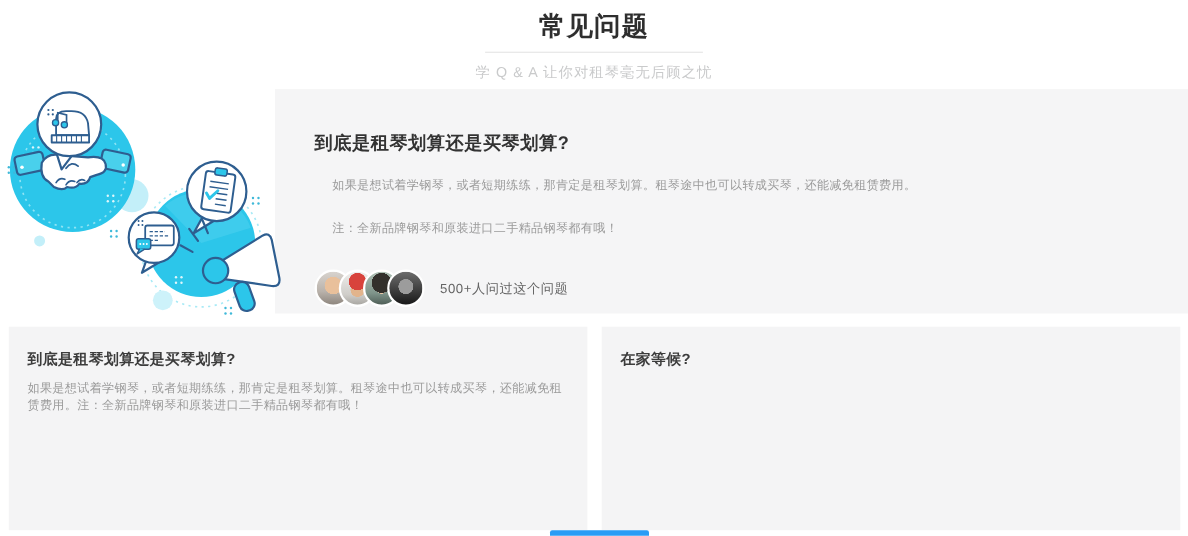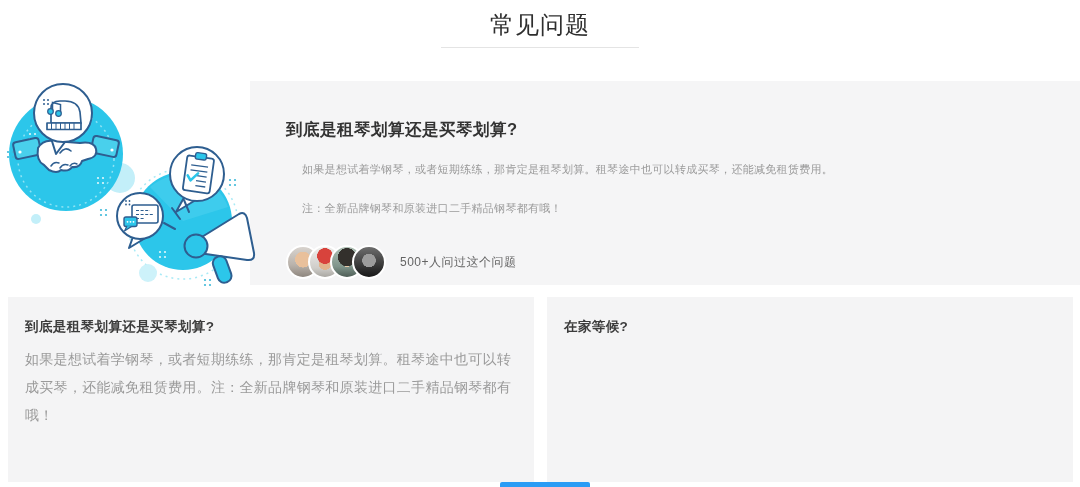--- a/index.html
+++ b/index.html
@@ -6,21 +6,21 @@
   body{
     width:1080px;height:487px;overflow:hidden;position:relative;
     background:#ffffff;
     font-family:"Liberation Sans","DejaVu Sans",sans-serif;
     -webkit-font-smoothing:antialiased;
   }
   
   .hdr{position:absolute;top:0;left:0;width:1080px;text-align:center;}
   .hdr h1{
     margin:0;padding-top:11px;font-size:24px;line-height:28px;
-    font-weight:400;color:#2e2e2e;letter-spacing:1px;
+    font-weight:700;color:#2e2e2e;letter-spacing:1px;
   }
   .hdr .divider{width:198px;height:1px;background:#e4e4e4;margin:8px auto 0 auto;}
   .hdr .sub{margin:9px 0 0 0;font-size:13px;color:#c9cacb;letter-spacing:1px;}
   
   .featured-panel{
     position:absolute;top:81px;left:250px;right:0;height:204px;
     background:#f5f5f6;
   }
   .featured-inner{padding:38px 30px 0 36px;}
   .featured-inner h2{
@@ -61,34 +61,35 @@
   }
   .card{
     flex:1 1 0;background:#f4f4f5;box-sizing:border-box;
     padding:21px 13px 0 17px;
   }
   .card h3{
     margin:0 0 9px 0;font-size:13.5px;font-weight:700;color:#3c3c3c;
     letter-spacing:.4px;
   }
   .card p{
-    margin:0;font-size:14px;color:#9a9a9a;line-height:28px;letter-spacing:.3px;
+    margin:0;font-size:11px;color:#9a9a9a;line-height:16px;letter-spacing:.3px;
   }
   
   .more-btn{
     position:absolute;left:500px;top:482px;width:90px;height:22px;
     background:#2a9cf5;border:none;border-radius:2px;cursor:pointer;
   }
 </style>
 </head>
 <body>
 
 <header class="hdr">
   <h1>常见问题</h1>
   <div class="divider"></div>
+  <p class="sub">学 Q &amp; A 让你对租琴毫无后顾之忧</p>
 </header>
 
 <section class="featured-panel">
   <div class="featured-inner">
     <h2>到底是租琴划算还是买琴划算?</h2>
     <p class="first">如果是想试着学钢琴，或者短期练练，那肯定是租琴划算。租琴途中也可以转成买琴，还能减免租赁费用。</p>
     <p>注：全新品牌钢琴和原装进口二手精品钢琴都有哦！</p>
     <div class="social">
       <div class="avatars">
         <div class="avatar av1"></div>

